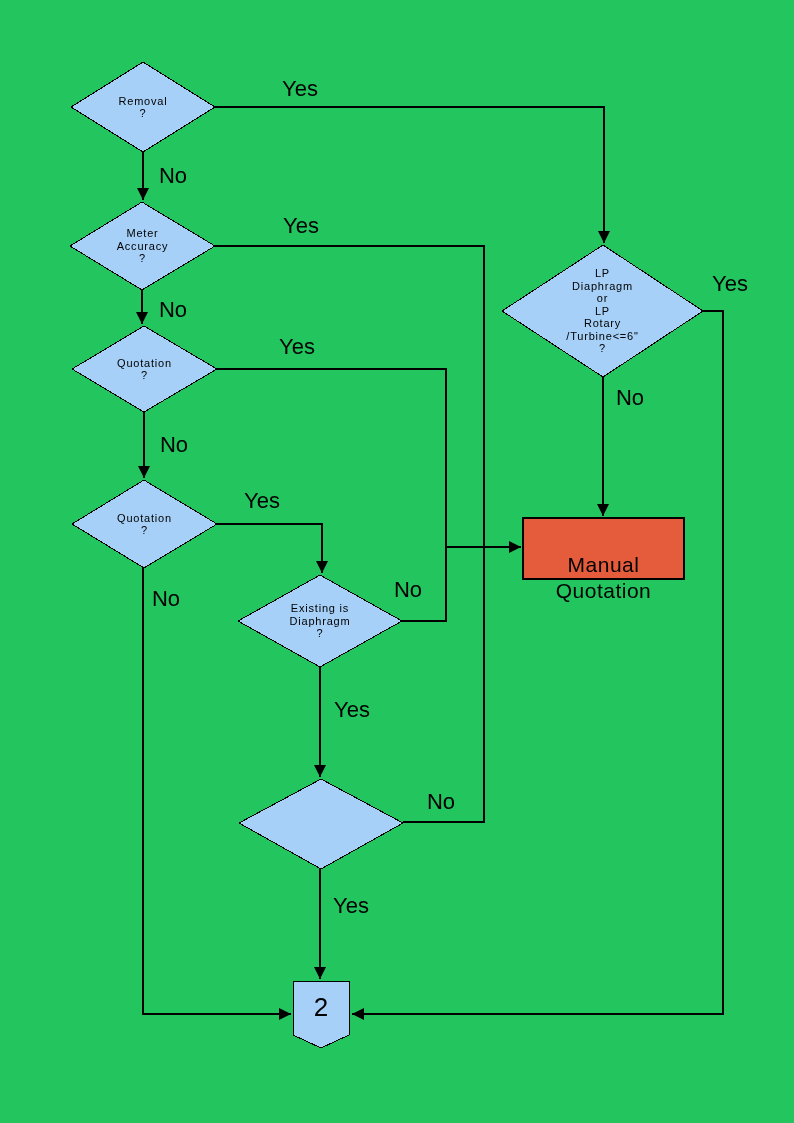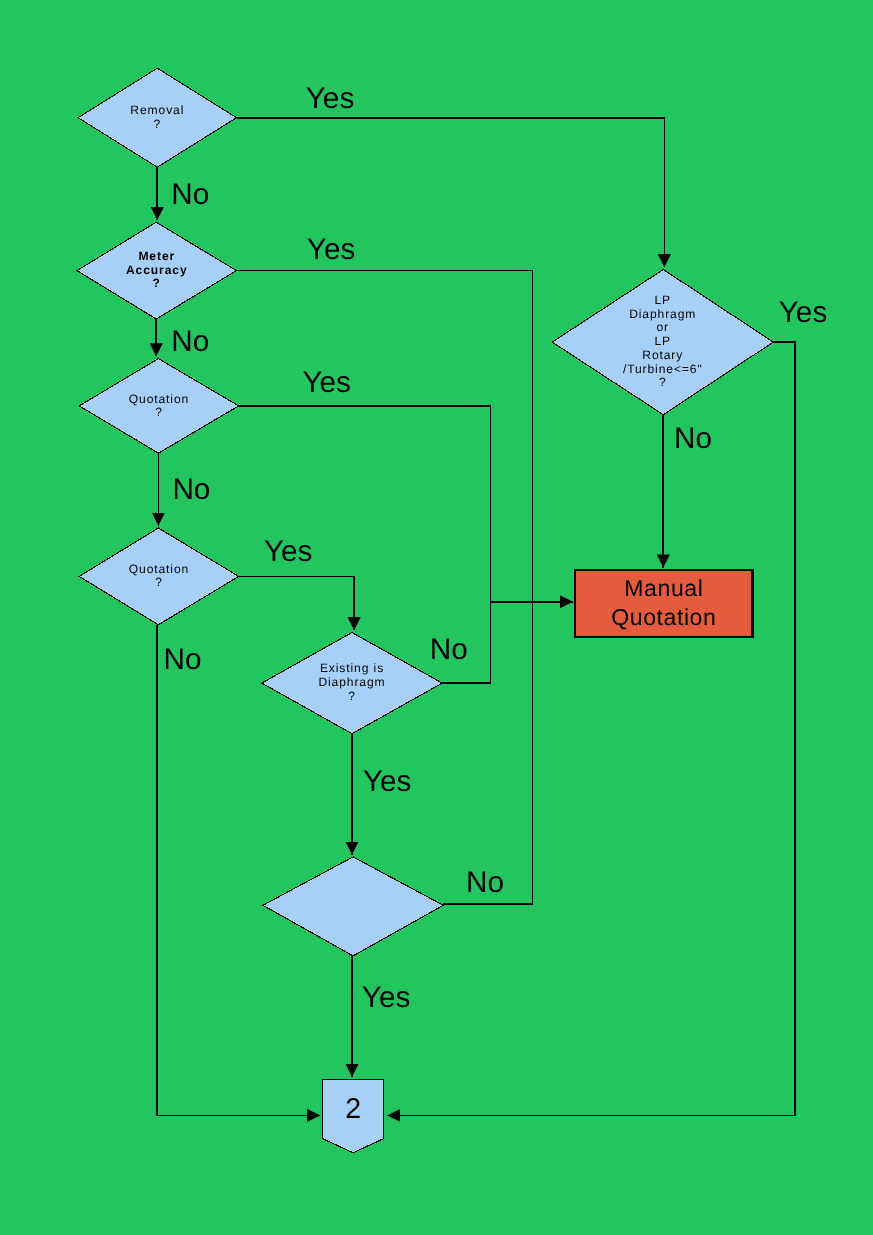--- a/index.html
+++ b/index.html
@@ -10,21 +10,21 @@
   .layer{position:absolute;left:0;top:0;}
   .node-label{
     position:absolute;display:flex;align-items:center;justify-content:center;
     text-align:center;white-space:pre-line;font-size:11px;line-height:12.5px;
     letter-spacing:0.8px;pointer-events:none;
   }
   .node-label.big{font-size:21px;line-height:26px;letter-spacing:0.5px;}
   .node-label.num{font-size:26px;line-height:26px;letter-spacing:0;}
   .edge-label{
     position:absolute;transform:translate(-50%,-50%);
-    font-size:27px;line-height:24px;white-space:nowrap;pointer-events:none;
+    font-size:22px;line-height:24px;white-space:nowrap;pointer-events:none;
   }
   polygon,rect,polyline{shape-rendering:crispEdges;}
 </style>
 </head>
 <body>
 
 <div class="canvas">
 
   <svg class="layer" width="794" height="1123" viewBox="0 0 794 1123">
     <defs>
@@ -57,38 +57,38 @@
     <polygon points="144,480 217,524 144,568 72,524" stroke="#000" stroke-width="1" fill="#A6D0F7"></polygon>
     <polygon points="320,575 402,621 320,667 238,621" stroke="#000" stroke-width="1" fill="#A6D0F7"></polygon>
     <polygon points="321,779 403,823 321,869 239,823" stroke="#000" stroke-width="1" fill="#A6D0F7"></polygon>
     <polygon points="603,245 703,311 603,377 502,311" stroke="#000" stroke-width="1" fill="#A6D0F7"></polygon>
     <rect x="523" y="518" width="161" height="61" stroke="#000" stroke-width="2" fill="#E55C3C"></rect>
     <polygon points="293,981 349,981 349,1035 321,1048 293,1035" stroke="#000" stroke-width="1" fill="#A6D0F7"></polygon>
   </svg>
 
   <div class="node-label" style="left:71px;top:62px;width:144px;height:90px;">Removal
 ?</div>
-  <div class="node-label" style="left:70px;top:202px;width:145px;height:88px;font-weight:bold;">Meter
+  <div class="node-label" style="left:70px;top:202px;width:145px;height:88px;">Meter
 Accuracy
 ?</div>
   <div class="node-label" style="left:72px;top:326px;width:145px;height:86px;">Quotation
 ?</div>
   <div class="node-label" style="left:72px;top:480px;width:145px;height:88px;">Quotation
 ?</div>
   <div class="node-label" style="left:238px;top:575px;width:164px;height:92px;">Existing is
 Diaphragm
 ?</div>
   <div class="node-label" style="left:502px;top:245px;width:201px;height:132px;">LP
 Diaphragm
 or
 LP
 Rotary
 /Turbine&lt;=6"
 ?</div>
-  <div class="node-label big" style="left:523px;top:518px;width:161px;height:61px;">Manual
+  <div class="node-label big" style="left:523px;top:547px;width:161px;height:61px;">Manual
 Quotation</div>
   <div class="node-label num" style="left:293px;top:981px;width:56px;height:52px;">2</div>
 
   <div class="edge-label" style="left:300px;top:89px;">Yes</div>
   <div class="edge-label" style="left:173px;top:176px;">No</div>
   <div class="edge-label" style="left:301px;top:226px;">Yes</div>
   <div class="edge-label" style="left:173px;top:310px;">No</div>
   <div class="edge-label" style="left:297px;top:347px;">Yes</div>
   <div class="edge-label" style="left:174px;top:445px;">No</div>
   <div class="edge-label" style="left:262px;top:501px;">Yes</div>

